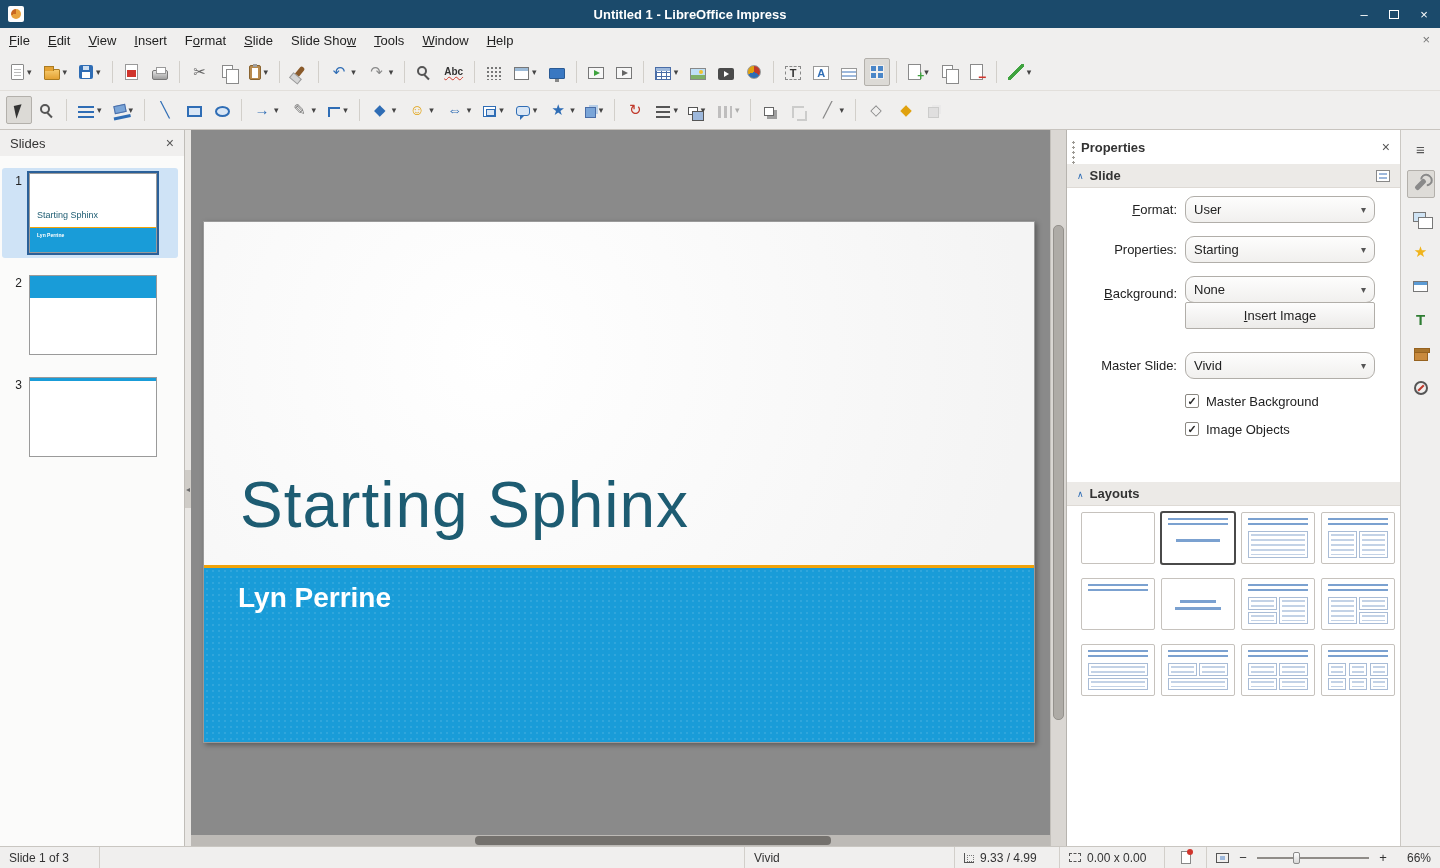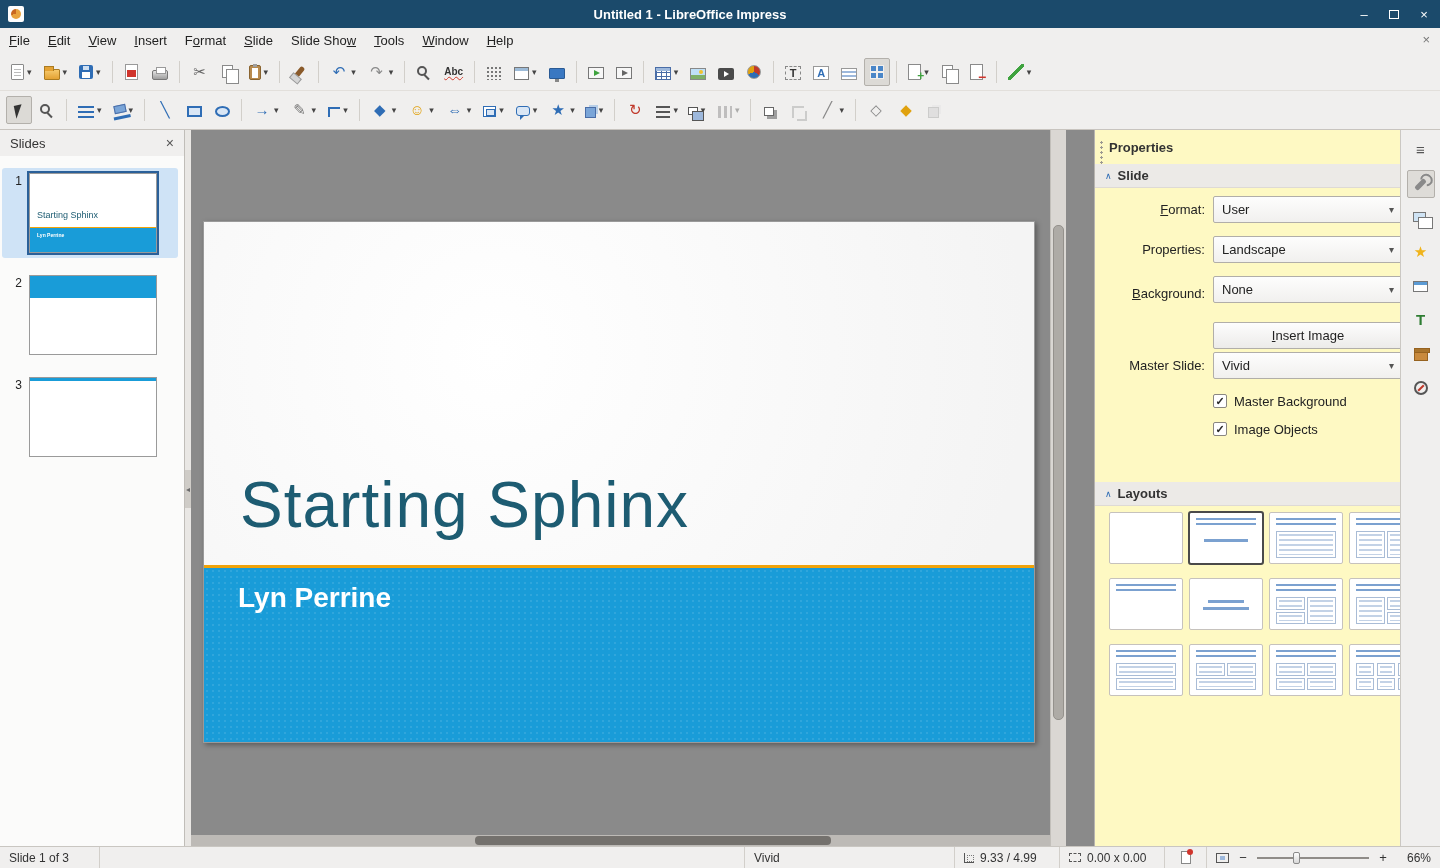--- a/index.html
+++ b/index.html
@@ -145,34 +145,34 @@
   .slide-band { position:absolute; left:0; right:0; bottom:0; height:177px; background:var(--band); border-top:3px solid var(--accent);
                 background-image:radial-gradient(rgba(255,255,255,.10) 1px, transparent 1.3px); background-size:6px 6px; }
   .slide-author { position:absolute; left:34px; top:14px; font-size:28px; font-weight:bold; color:#fff; }
   .hscroll { position:absolute; left:0; right:0; bottom:0; height:11px; background:#bdbab6; }
   .hthumb { position:absolute; left:284px; width:356px; top:1px; height:9px; background:#74716d; border-radius:4px; }
 
   .vscroll { position:absolute; left:1050px; top:0; width:16px; height:100%; background:#dad7d3; border-left:1px solid #c2bfba; }
   .vthumb { position:absolute; left:2px; width:11px; top:95px; height:495px; background:#aeaba6; border:1px solid #94918c; border-radius:5px; }
 
   
-  .props { position:absolute; left:1066px; top:0; width:334px; height:100%; background:#fef9c3; border-left:1px solid #b7b4af;margin-left:28px; }
+  .props { position:absolute; left:1066px; top:0; width:334px; height:100%; background:#ffffff; border-left:1px solid #b7b4af; }
   .grip { position:absolute; left:4px; top:10px; width:5px; height:24px;
           background-image:radial-gradient(#9b9892 1px,transparent 1.2px); background-size:5px 5px; }
   .props-header { position:absolute; left:14px; right:10px; top:6px; height:22px; display:flex; align-items:center; }
   .props-title { flex:1; font-weight:bold; font-size:13px; color:#333; }
   .props-close { color:#555; font-size:14px; cursor:default; }
   .sect { position:absolute; left:0; right:0; height:24px; background:#eceae7; border-bottom:1px solid #dedad5;
           display:flex; align-items:center; gap:6px; padding:0 10px; }
   .chev { font-size:9px; color:#2f6db5; }
   .sect-label { flex:1; font-weight:bold; font-size:13px; color:#333; }
   .more-icn { width:14px; height:12px; border:1px solid #888; background:#fff; position:relative; }
   .more-icn::after { content:""; position:absolute; left:2px; top:2px; width:8px; height:2px; background:#9db8dc; box-shadow:0 4px 0 #9db8dc; }
   .plabel { position:absolute; left:0; width:110px; text-align:right; font-size:13px; color:#222; }
-  .select { position:absolute; left:118px; width:190px; height:27px; border:1px solid #b1aea9; border-radius:2px;
+  .select { position:absolute; left:118px; width:190px; height:27px; border:1px solid #b1aea9; border-radius:9px;
             background:linear-gradient(#fdfdfd,#f1f0ee); display:flex; align-items:center; justify-content:space-between;
             padding:0 8px; font-size:13px; cursor:default; }
   .sel-arrow { color:#555; font-size:10px; margin-left:8px; }
   .btn { position:absolute; left:118px; width:190px; height:27px; border:1px solid #b1aea9; border-radius:2px;
          background:linear-gradient(#fdfdfd,#ecebe9); display:flex; align-items:center; justify-content:center;
          gap:6px; font-size:13px; cursor:default; }
   .mv-icn { width:14px; height:11px; border:1px solid #777; background:#fff; position:relative; }
   .mv-icn::before { content:""; position:absolute; left:0; top:0; width:100%; height:3px; background:#5b9bd5; }
   .cbrow { position:absolute; left:118px; display:flex; align-items:center; gap:7px; height:18px; cursor:default; }
   .cb { width:14px; height:14px; background:#fff; border:1px solid #8a8781; border-radius:2px; display:flex;
@@ -537,31 +537,31 @@
       </div>
 
       <span class="plabel" style="top:72px;"><u>F</u>ormat:</span>
       <div class="select" style="top:66px;">
         <span>User</span>
         <span class="sel-arrow">▾</span>
       </div>
 
       <span class="plabel" style="top:112px;">Properties:</span>
       <div class="select" style="top:106px;">
-        <span>Landscape</span>
+        <span>Starting</span>
         <span class="sel-arrow">▾</span>
       </div>
 
       <span class="plabel" style="top:156px;"><u>B</u>ackground:</span>
       <div class="select" style="top:146px;">
         <span>None</span>
         <span class="sel-arrow">▾</span>
       </div>
 
-      <div class="btn" style="top:192px;">
+      <div class="btn" style="top:172px;">
         <span><u>I</u>nsert Image</span>
       </div>
 
       <span class="plabel" style="top:228px;">Master Slide:</span>
       <div class="select" style="top:222px;">
         <span>Vivid</span>
         <span class="sel-arrow">▾</span>
       </div>
 
       <div class="cbrow" style="top:262px;">

